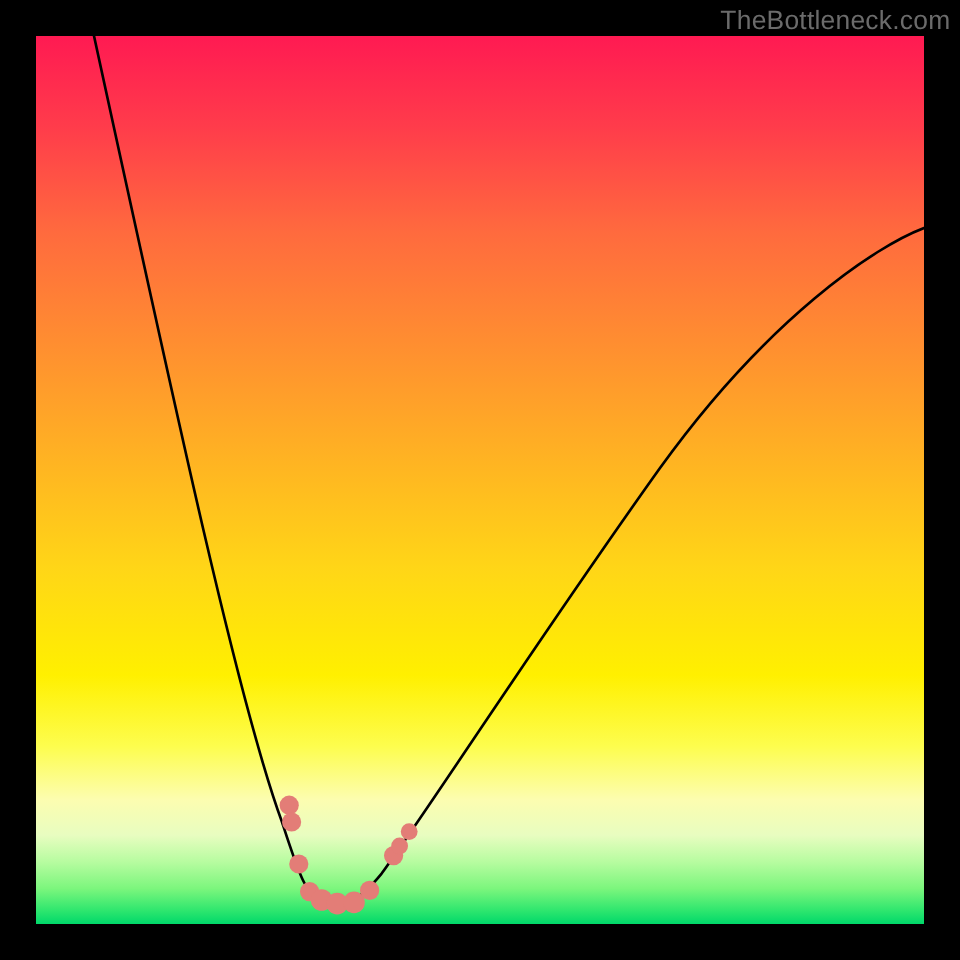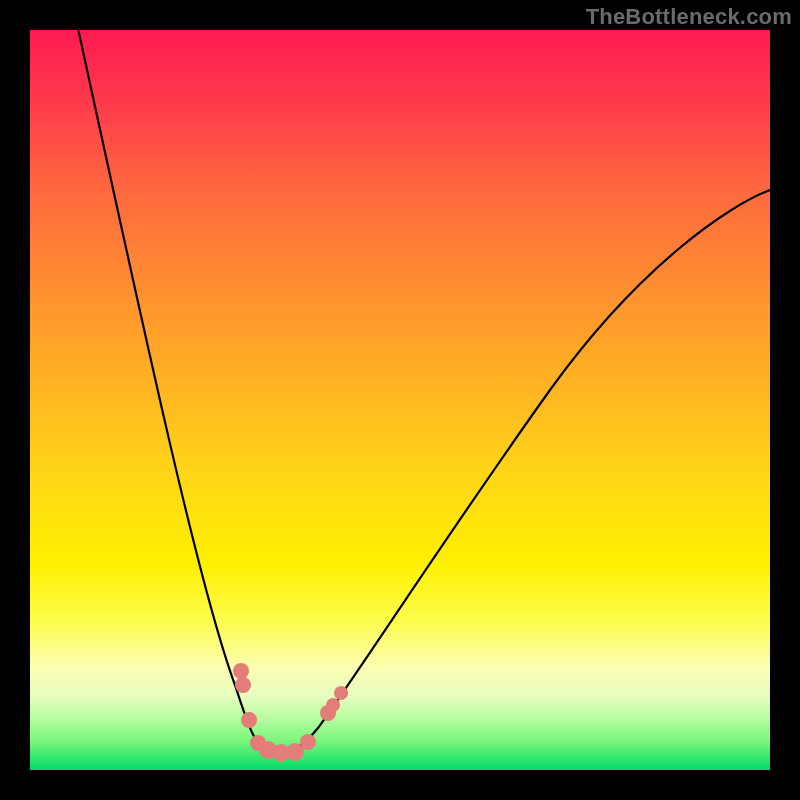--- a/index.html
+++ b/index.html
@@ -40,21 +40,21 @@
       #00d86a 100%
     );
   }
   .watermark {
     position: absolute;
     top: 4px;
     right: 8px;
     color: #6b6b6b;
     font-size: 22px;
     letter-spacing: 0.2px;
-    font-weight: 700;
+    font-weight: 400;
     z-index: 5;
   }
   svg.curve {
     position: absolute;
     inset: 0;
     z-index: 2;
   }
 </style>
 </head>
 <body>

